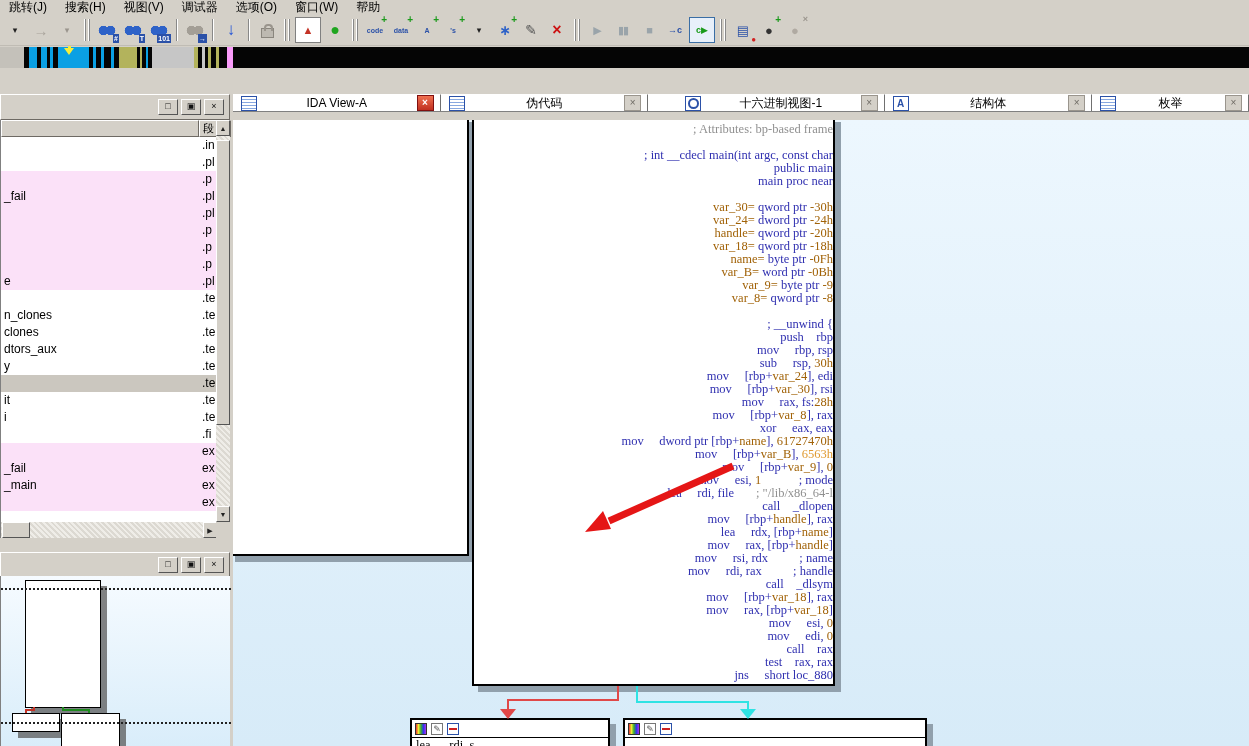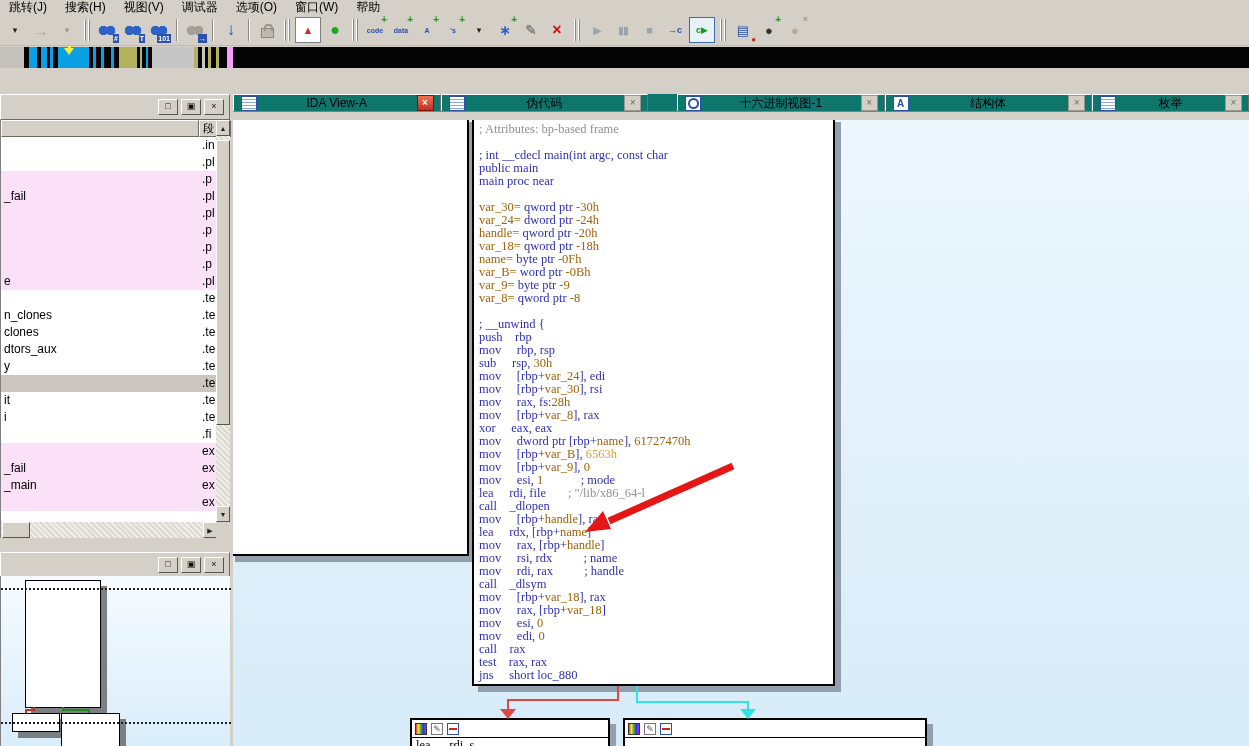--- a/index.html
+++ b/index.html
@@ -58,21 +58,21 @@
   .legend{position:absolute;left:0;top:70px;width:100%;height:22px;display:flex;align-items:center;
           font-size:12px;background:#D4D0C8;padding-left:2px;box-sizing:border-box;}
   .legend .sw{width:20px;height:12px;margin:0 8px 0 14px;border:1px solid #9a958d;}
   .legend .lg-label{white-space:nowrap;}
   
   .panel-titlebar{position:absolute;left:0;width:230px;height:26px;background:#D4D0C8;
         border:1px solid;border-color:#fff #6e6a64 #6e6a64 #fff;box-sizing:border-box;
         display:flex;align-items:center;justify-content:flex-end;padding-right:5px;}
   .wbtn{width:18px;height:14px;margin-left:3px;background:#D4D0C8;border:1px solid;border-color:#fff #555 #555 #fff;
         font-size:9px;line-height:12px;text-align:center;color:#111;}
-  .tabbar{position:absolute;left:233px;top:94px;width:1016px;height:18px;display:flex;background:#0f766e;
+  .tabbar{position:absolute;left:233px;top:94px;width:1016px;height:18px;display:flex;background:#ffffff;
           border-bottom:1px solid #808080;box-sizing:border-box;}
   .tab{height:100%;display:flex;align-items:center;box-sizing:border-box;
        border-left:1px solid #fff;border-right:1px solid #707070;border-top:1px solid #fff;font-size:12px;}
   .tab .tab-label{flex:1;text-align:center;white-space:nowrap;overflow:hidden;}
   .ticon{width:16px;height:15px;margin-left:7px;background:#fff;border:1px solid #2B51A8;box-sizing:border-box;
          display:flex;align-items:center;justify-content:center;position:relative;flex:0 0 auto;}
   .ticon.doc,.ticon.enums{background-image:repeating-linear-gradient(#fff 0 2px,#88A8E0 2px 3px);}
   .ticon.hex::after{content:'';width:7px;height:7px;border:2px solid #2B51A8;border-radius:50%;}
   .ticon.structs{color:#2B51A8;font-weight:bold;font-size:10px;}
   .tab-close{width:15px;height:14px;margin-right:6px;font-size:10px;line-height:13px;text-align:center;flex:0 0 auto;
@@ -101,21 +101,21 @@
   .overview{position:absolute;left:0;top:576px;width:230px;height:170px;
             background:linear-gradient(#F6FBFF,#D9EDFA);border-left:1px solid #808080;box-sizing:border-box;}
   .ov-node{position:absolute;background:#fff;border:1.5px solid #000;box-shadow:6px 6px 0 rgba(90,90,90,.75);}
   .ov-dotted{position:absolute;left:0;width:230px;height:0;border-top:2px dotted #222;}
   
   .graph{position:absolute;left:233px;top:120px;width:1016px;height:626px;overflow:hidden;
          background:linear-gradient(#EDF7FE,#D7EBF8);}
   .gnode{position:absolute;background:#fff;border:2px solid #000;box-shadow:6px 6px 0 #91A0AC;box-sizing:border-box;}
   .listing{padding:7px 0 0 5px;font-family:"Liberation Serif","DejaVu Serif",serif;
            font-size:12.5px;line-height:13px;white-space:pre;}
-  .asm-line{height:13px;}
+  .asm-line{height:13px;text-align:right;}
   .tok-b{color:#3030B0;} .tok-g{color:#a16207;} .tok-c{color:#909090;} .tok-o{color:#E09A30;} .tok-k{color:#000;}
   .gn-head{height:17px;display:flex;align-items:center;border-bottom:1px solid #000;padding-left:3px;gap:4px;}
   .nicon{width:12px;height:12px;border:1px solid #777;box-sizing:border-box;background:#fff;
          display:flex;align-items:center;justify-content:center;font-size:9px;color:#555;}
   .nicon.palette{background:linear-gradient(90deg,#e33,#ee3,#3a3,#33e,#a3e);border-color:#333;}
   .nicon.trace{border-color:#2B51A8;position:relative;}
   .nicon.trace::after{content:'';position:absolute;left:1px;right:1px;top:4px;height:2px;background:#C22;}
   .gsvg{position:absolute;left:0;top:0;pointer-events:none;}
   .watermark{position:absolute;right:36px;bottom:5px;font-size:17px;letter-spacing:1px;
              color:rgba(255,255,255,.95);white-space:nowrap;}

